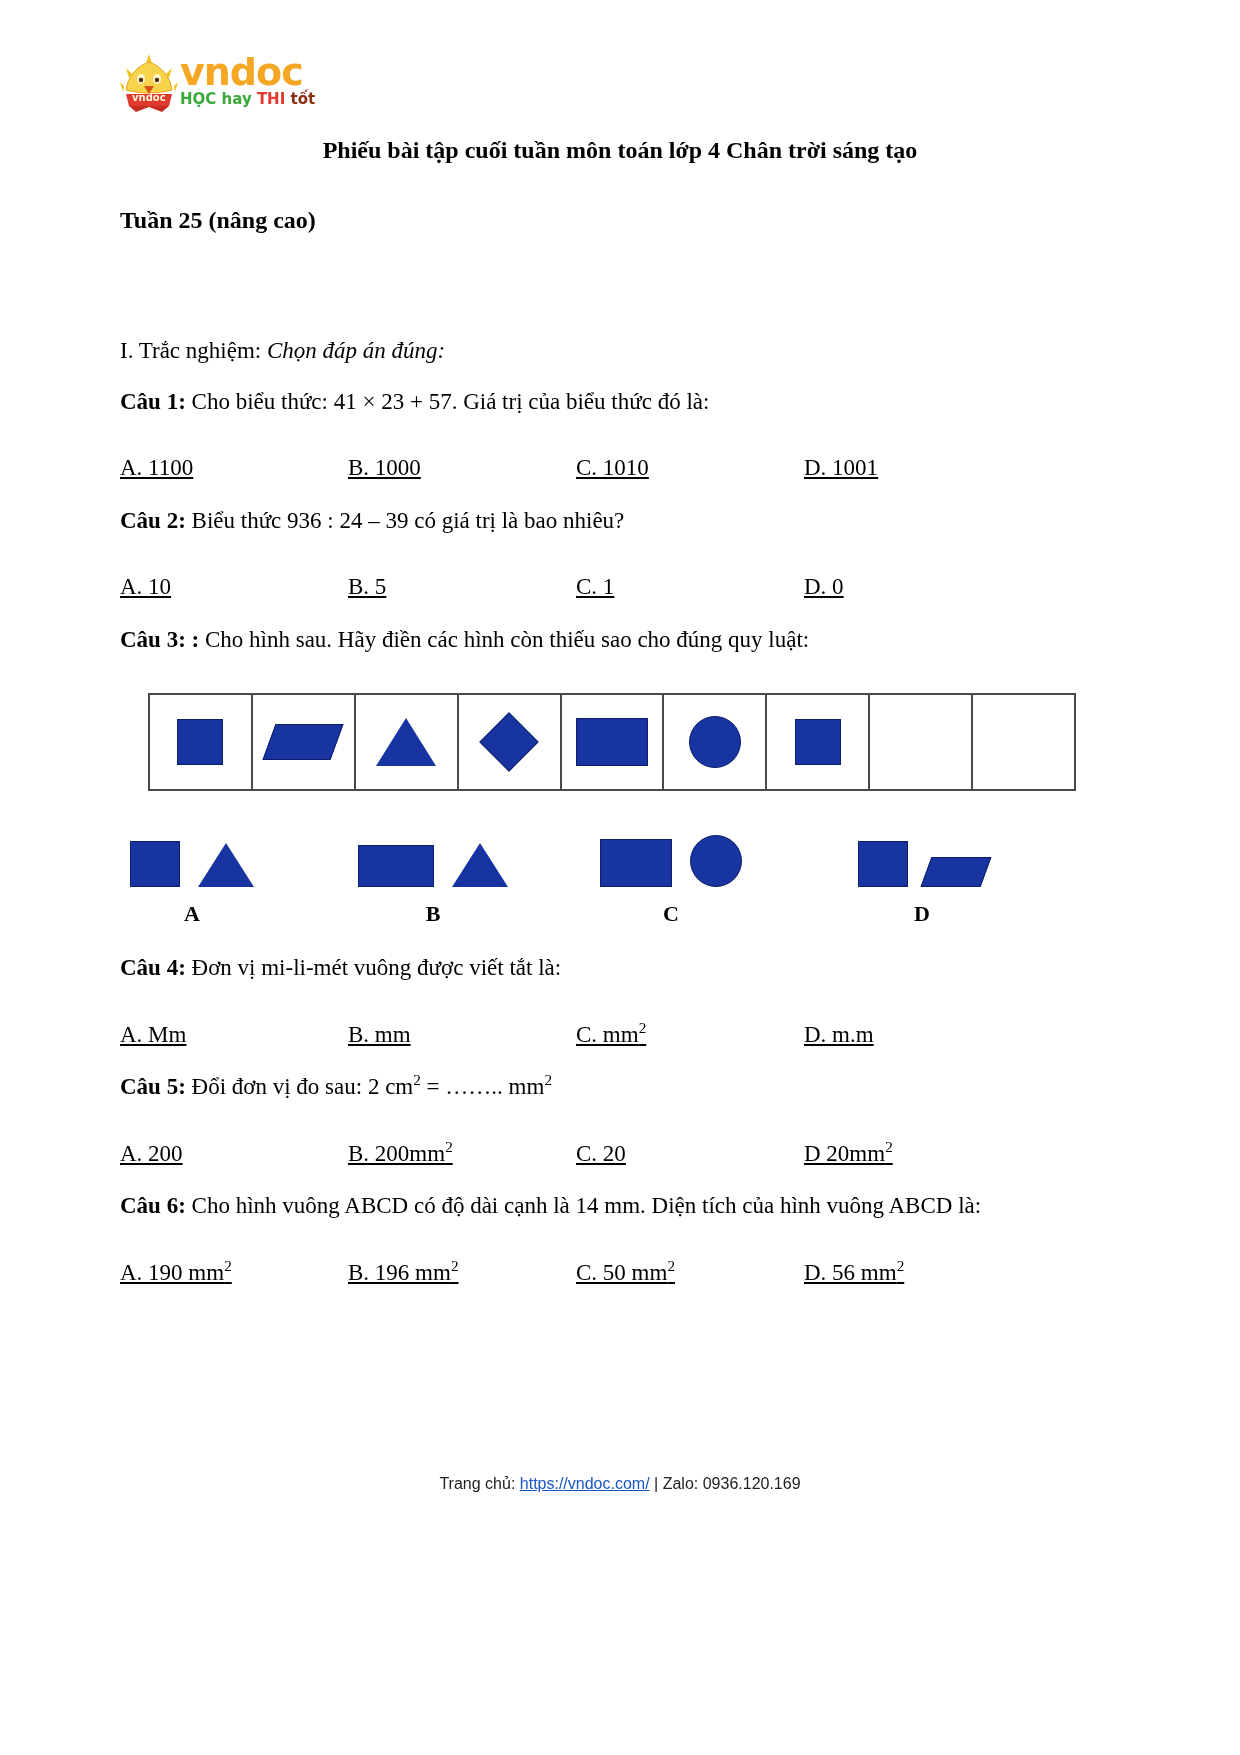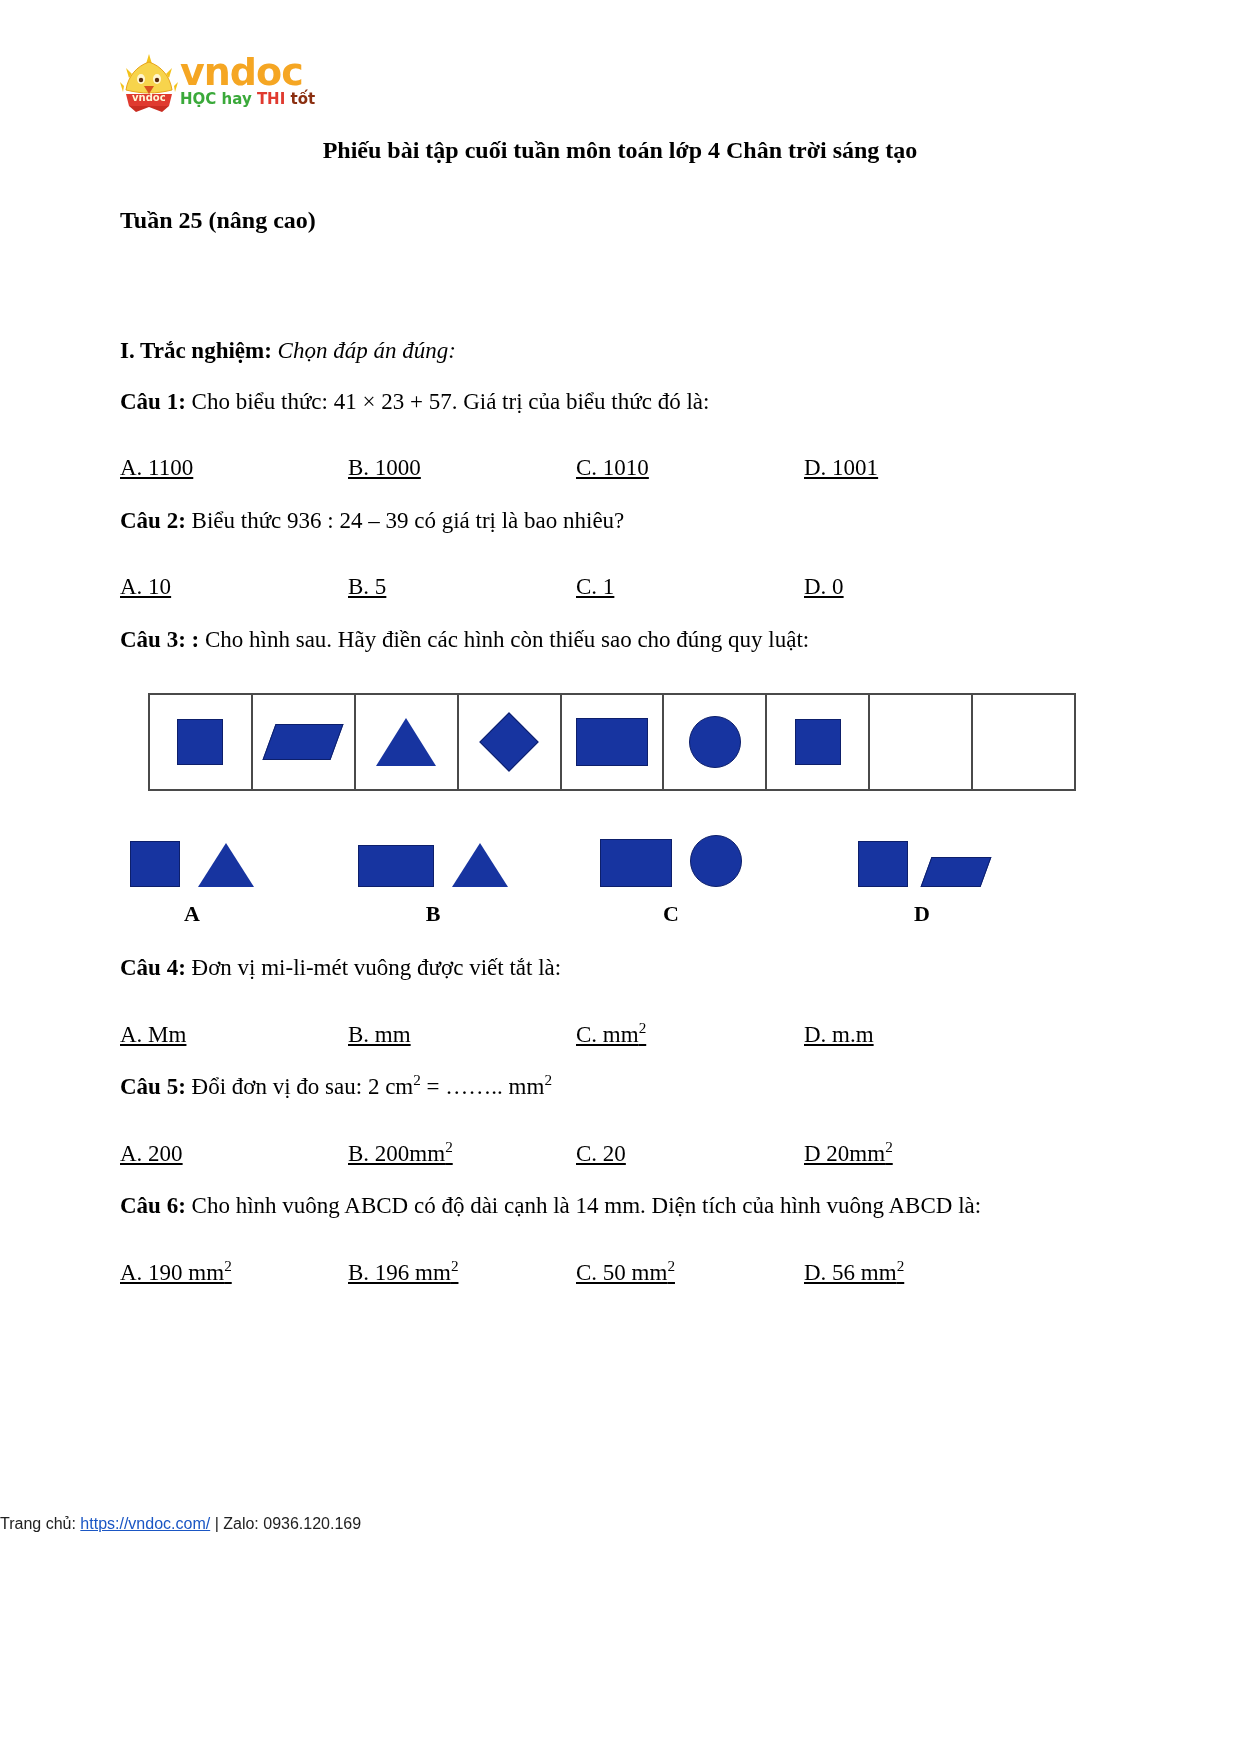--- a/index.html
+++ b/index.html
@@ -80,21 +80,21 @@
     padding-top: 38px;
     line-height: 1.35;
   }
 
   
   .section-heading {
     font-size: 23px;
     margin-top: 98px;
     line-height: 1.4;
   }
-  .section-heading b { font-weight: bold; text-align: center; }
+  .section-heading b { font-weight: normal; text-align: center; }
   .section-heading i { font-style: italic; }
 
   .question {
     font-size: 23px;
     margin-top: 18px;
     line-height: 1.5;
   }
   .question .qlabel { font-weight: bold; }
 
   .answers {
@@ -207,25 +207,24 @@
     font-size: 22px;
     margin-top: 14px;
   }
 
   
   .footer {
     position: absolute;
     left: 0;
     right: 0;
     top: 1475px;
-    text-align: left;
+    text-align: center;
     font-family: "Liberation Sans", sans-serif;
     font-size: 16px;
     color: #222;
-    margin-top: 40px;
   }
   .footer a {
     color: #1a56c4;
     text-decoration: underline;
   }
 </style>
 </head>
 <body>
 
 <div class="page">

